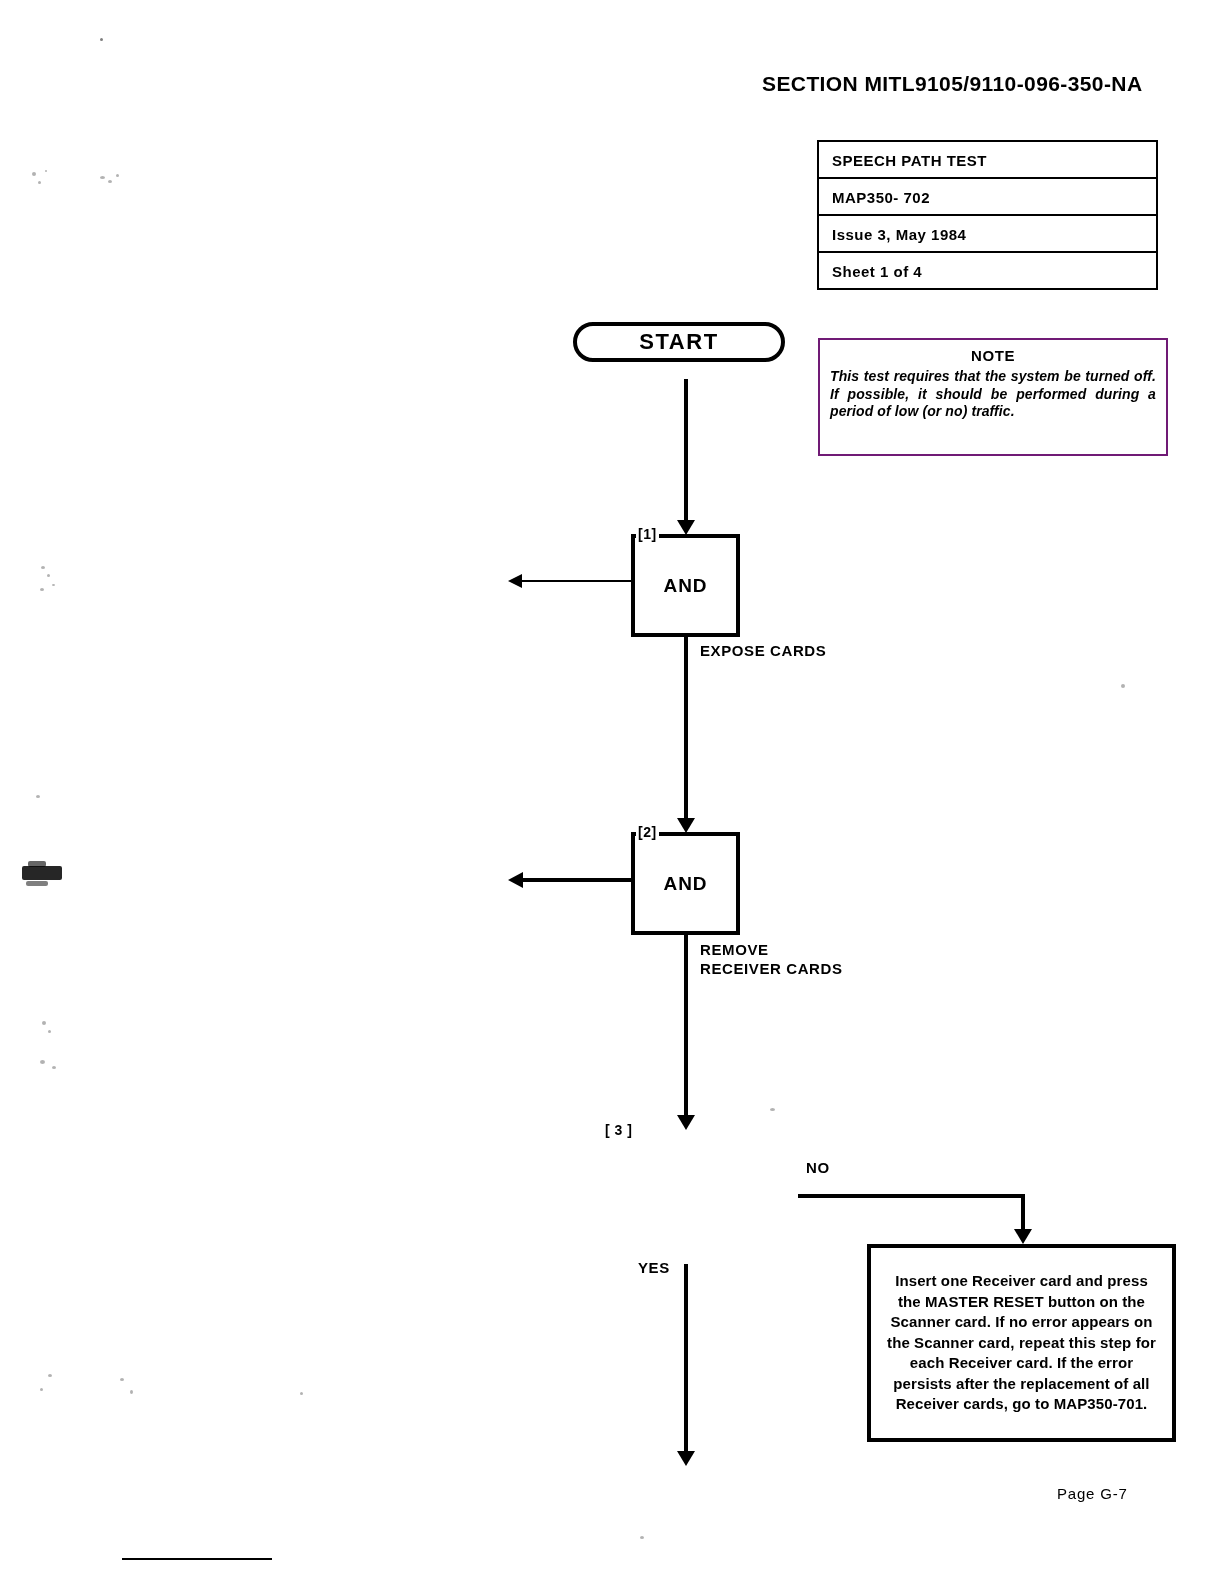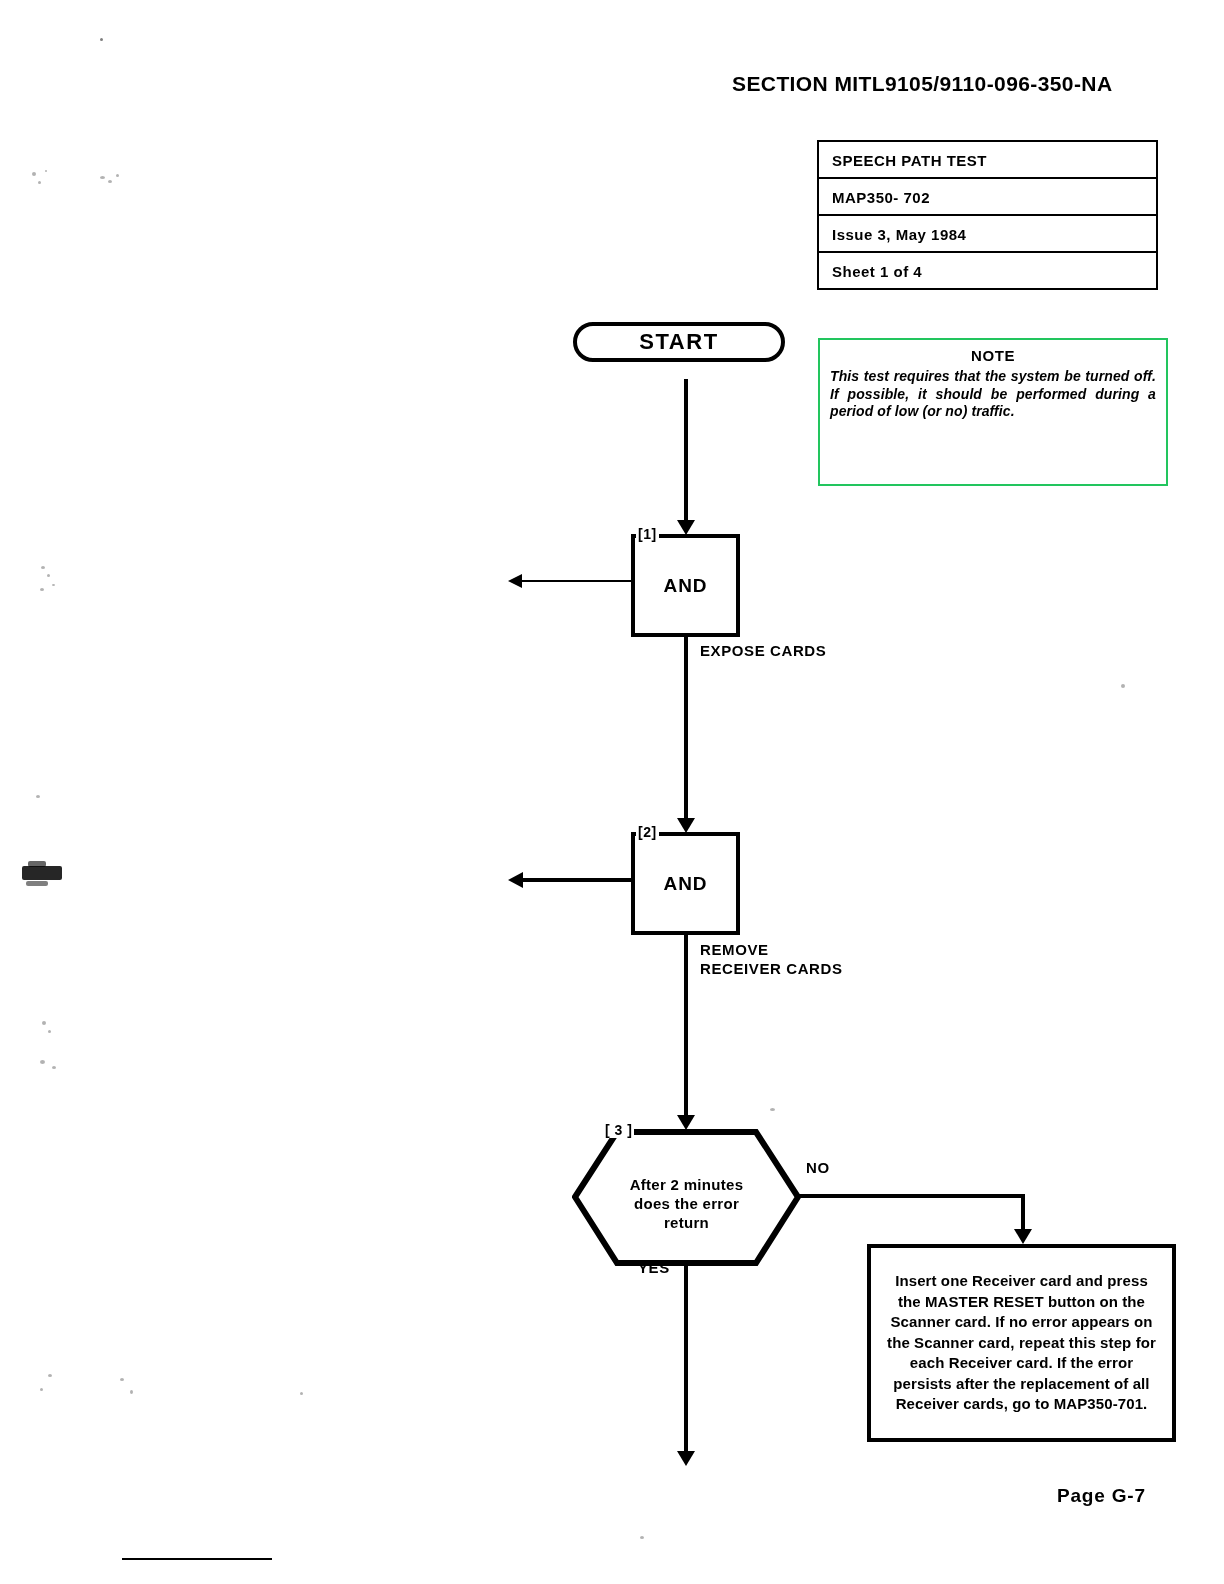--- a/index.html
+++ b/index.html
@@ -15,21 +15,21 @@
     position: relative;
     width: 1224px;
     height: 1584px;
     background: #ffffff;
     overflow: hidden;
   }
 
   
   .section-header {
     position: absolute;
-    left: 732px;
+    left: 762px;
     top: 72px;
     font-size: 21px;
     font-weight: bold;
     letter-spacing: 0.4px;
     white-space: nowrap;
     text-align: right;
   }
 
   
   .title-table {
@@ -52,22 +52,22 @@
     box-sizing: border-box;
     white-space: nowrap;
   }
 
   
   .note-box {
     position: absolute;
     left: 818px;
     top: 338px;
     width: 350px;
-    height: 148px;
-    border: 2px solid #22c55e;
+    height: 118px;
+    border: 2px solid #701a75;
     box-sizing: border-box;
     padding: 7px 10px 0 10px;
   }
   .note-title {
     text-align: center;
     font-size: 15px;
     font-weight: bold;
     letter-spacing: 0.6px;
     margin-bottom: 4px;
   }
@@ -248,22 +248,22 @@
     letter-spacing: 0.6px;
     line-height: 19px;
     white-space: nowrap;
   }
 
   
   .page-footer {
     position: absolute;
     left: 1057px;
     top: 1485px;
-    font-size: 19px;
-    font-weight: bold;
+    font-size: 15px;
+    font-weight: normal;
     letter-spacing: 0.8px;
   }
   .footer-rule {
     position: absolute;
     left: 122px;
     top: 1558px;
     width: 150px;
     height: 2px;
     background: #000;
   }
@@ -354,30 +354,20 @@
   <div class="arrow-left" style="left:508px;top:872px;"></div>
 
 
   <div class="vline" style="left:684px;top:935px;height:180px;"></div>
   <div class="arrow-down" style="left:677px;top:1115px;"></div>
   <div class="flow-label" style="left:700px;top:940px;">
     <div>REMOVE</div>
     <div>RECEIVER CARDS</div>
   </div>
 
-  <div class="hexagon">
-    <svg width="229" height="137" viewBox="0 0 229 137">
-      <polygon points="45,3 184,3 226,68 184,134 45,134 3,68" fill="#ffffff" stroke="#000000" stroke-width="6" stroke-linejoin="miter"></polygon>
-    </svg>
-    <div class="hexagon-label">
-      <div>After 2 minutes</div>
-      <div>does the error</div>
-      <div>return</div>
-    </div>
-  </div>
   <div class="step-tag" style="left:603px;top:1122px;">[ 3 ]</div>
 
   <div class="flow-label" style="left:806px;top:1158px;">NO</div>
   <div class="hline" style="left:798px;top:1194px;width:227px;"></div>
   <div class="vline" style="left:1021px;top:1194px;height:36px;"></div>
   <div class="arrow-down" style="left:1014px;top:1229px;"></div>
 
   <div class="instruction-box">
     <div class="instruction-text">Insert one Receiver card and press the MASTER RESET button on the Scanner card. If no error appears on the Scanner card, repeat this step for each Receiver card. If the error persists after the replacement of all Receiver cards, go to MAP350-701.</div>
   </div>

